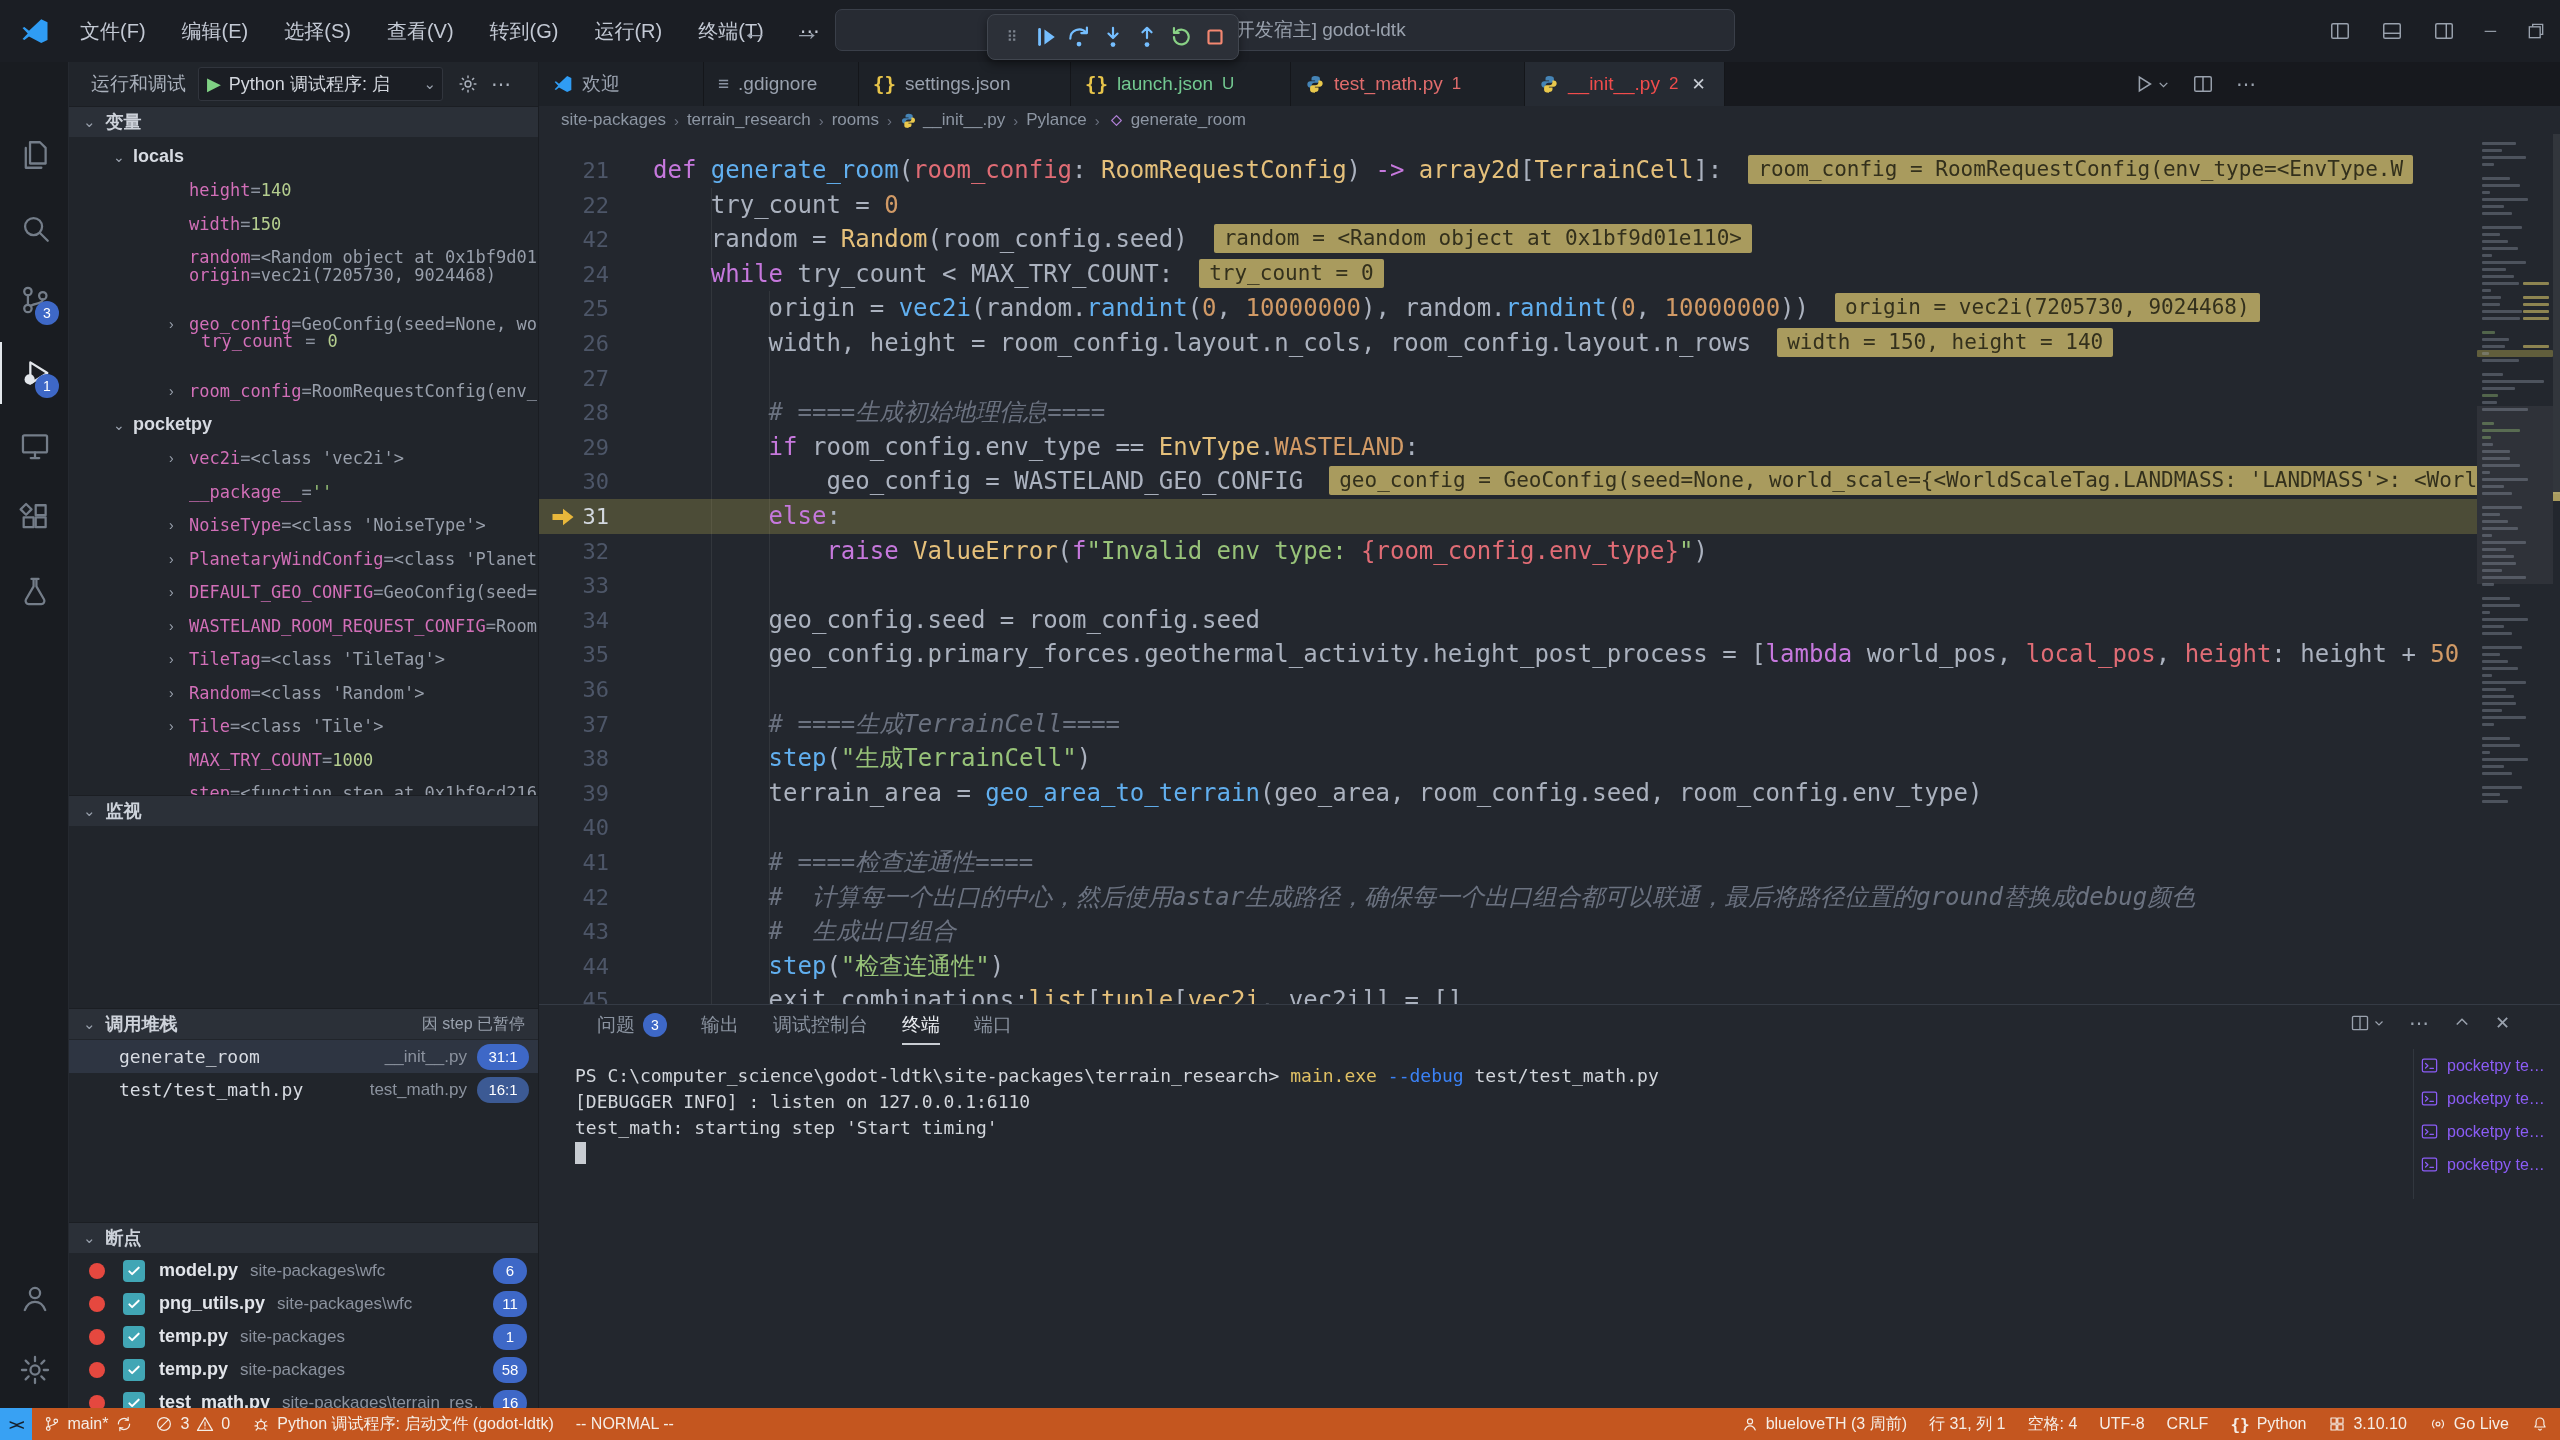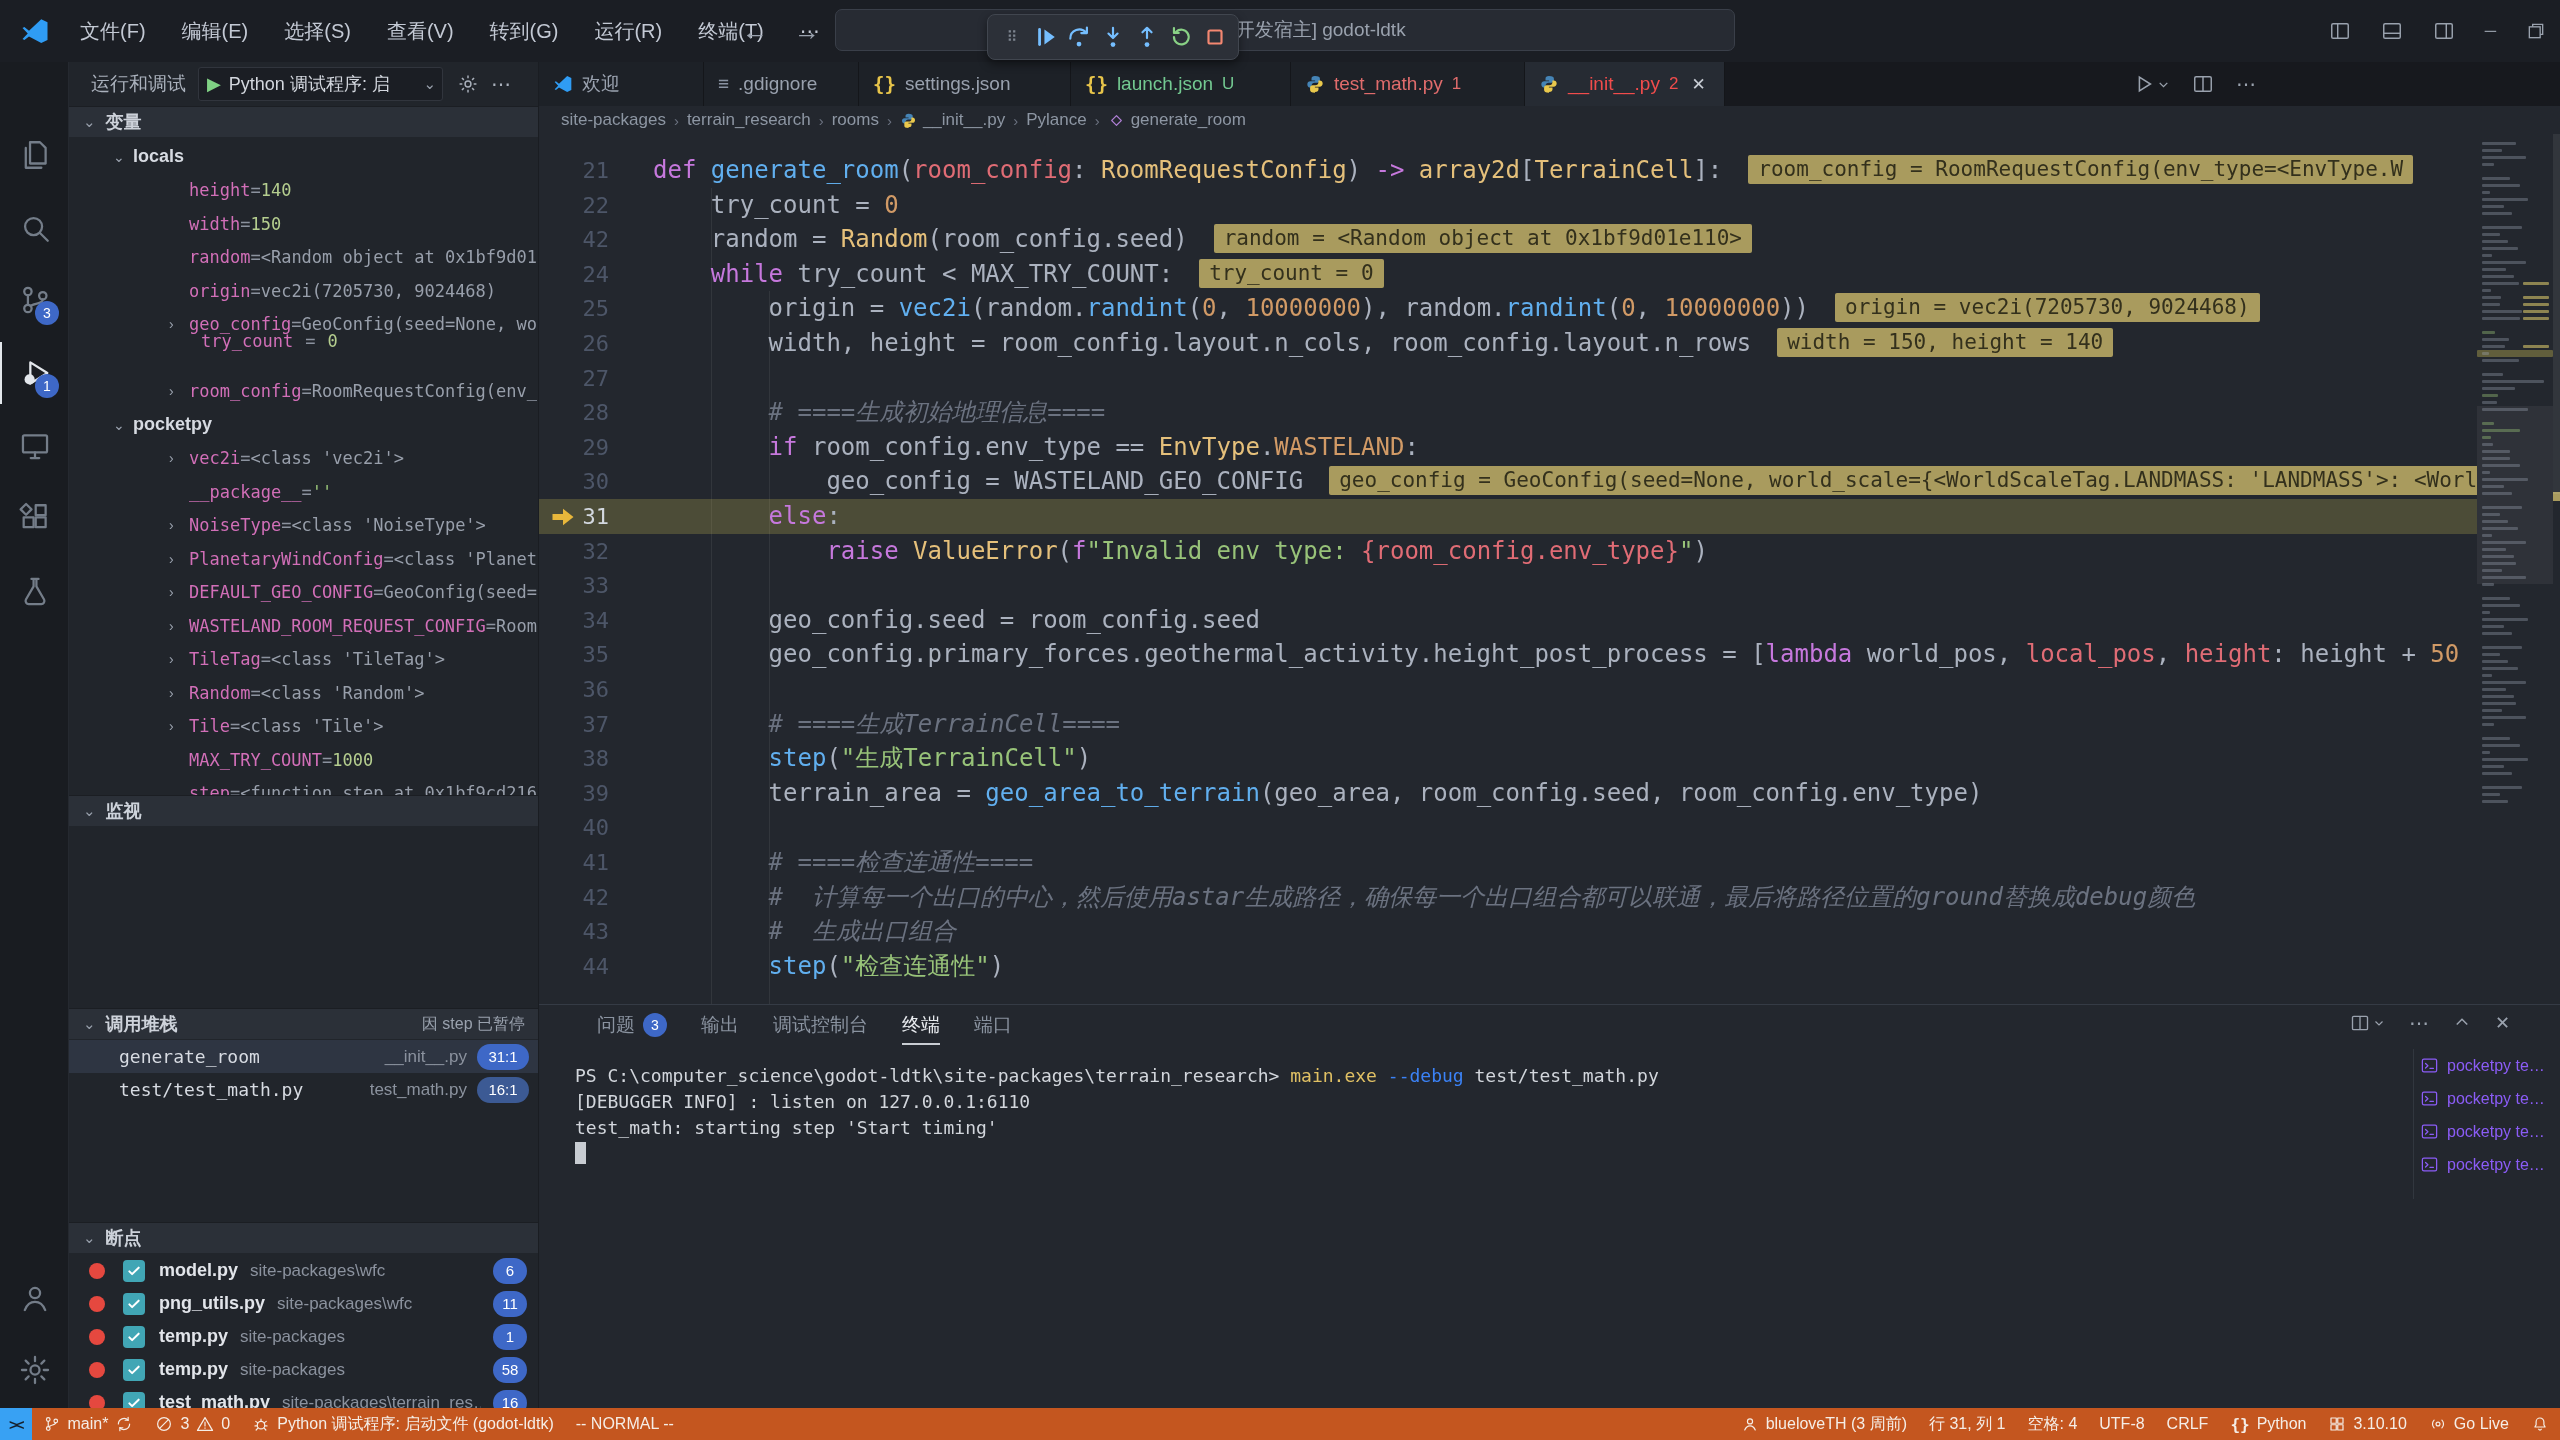--- a/index.html
+++ b/index.html
@@ -322,21 +322,21 @@
           <span class="vname">width</span>
           <span class="veq"> = </span>
           <span class="vnum">150</span>
         </div>
         <div class="var-row" style="top: 178.5px; padding-left: 100px;">
           <span class="tchev"></span>
           <span class="vname">random</span>
           <span class="veq"> = </span>
           <span class="vobj">&lt;Random object at 0x1bf9d01e…</span>
         </div>
-        <div class="var-row" style="top: 212px; padding-left: 100px; align-items: center;">
+        <div class="var-row" style="top: 196px; padding-left: 100px; align-items: center;">
           <span class="tchev"></span>
           <span class="vname">origin</span>
           <span class="veq"> = </span>
           <span class="vobj">vec2i(7205730, 9024468)</span>
         </div>
         <div class="var-row" style="top: 245.5px; padding-left: 100px;">
           <span class="tchev">›</span>
           <span class="vname">geo_config</span>
           <span class="veq"> = </span>
           <span class="vobj">GeoConfig(seed=None, wor…</span>
@@ -629,20 +629,21 @@
       <div class="code-row" style="top: 503.4px;"><span class="ln">35</span><span class="code-text"><span class="tok-p">        geo_config.primary_forces.geothermal_activity.height_post_process = [</span><span class="tok-kw">lambda</span><span class="tok-p"> world_pos, </span><span class="tok-pr">local_pos</span><span class="tok-p">, </span><span class="tok-pr">height</span><span class="tok-p">: height + </span><span class="tok-num">50</span></span></div>
       <div class="code-row" style="top: 538px;"><span class="ln">36</span></div>
       <div class="code-row" style="top: 572.6px;"><span class="ln">37</span><span class="code-text"><span class="tok-com">        # ====生成TerrainCell====</span></span></div>
       <div class="code-row" style="top: 607.2px;"><span class="ln">38</span><span class="code-text"><span class="tok-p">        </span><span class="tok-fn">step</span><span class="tok-p">(</span><span class="tok-str">"生成TerrainCell"</span><span class="tok-p">)</span></span></div>
       <div class="code-row" style="top: 641.8px;"><span class="ln">39</span><span class="code-text"><span class="tok-p">        terrain_area = </span><span class="tok-fn">geo_area_to_terrain</span><span class="tok-p">(geo_area, room_config.seed, room_config.env_type)</span></span></div>
       <div class="code-row" style="top: 676.4px;"><span class="ln">40</span><span class="code-text"></span></div>
       <div class="code-row" style="top: 711px;"><span class="ln">41</span><span class="code-text"><span class="tok-com">        # ====检查连通性====</span></span></div>
       <div class="code-row" style="top: 745.6px;"><span class="ln">42</span><span class="code-text"><span class="tok-com">        #  计算每一个出口的中心，然后使用astar生成路径，确保每一个出口组合都可以联通，最后将路径位置的ground替换成debug颜色</span></span></div>
       <div class="code-row" style="top: 780.2px;"><span class="ln">43</span><span class="code-text"><span class="tok-com">        #  生成出口组合</span></span></div>
       <div class="code-row" style="top: 814.8px;"><span class="ln">44</span><span class="code-text"><span class="tok-p">        </span><span class="tok-fn">step</span><span class="tok-p">(</span><span class="tok-str">"检查连通性"</span><span class="tok-p">)</span></span></div>
+      <div class="code-row" style="top: 849.4px;"><span class="ln">45</span><span class="code-text"><span class="tok-p">        exit_combinations:</span><span class="tok-cls">list</span><span class="tok-p">[</span><span class="tok-cls">tuple</span><span class="tok-p">[</span><span class="tok-cls">vec2i</span><span class="tok-p">, vec2i]] = []</span></span></div>
     </div>
   <div class="abs" id="minimap">
       <div style="position: absolute; left: 0px; top: 272px; width: 76px; height: 178px; background: rgba(255, 255, 255, 0.055);"></div>
       <div class="mm-bar" style="left: 5px; top: 8px; width: 34px; background: rgba(157, 165, 180, 0.35);"></div>
       <div class="mm-bar" style="left: 5px; top: 15px; width: 20px; background: rgba(157, 165, 180, 0.35);"></div>
       <div class="mm-bar" style="left: 5px; top: 22px; width: 44px; background: rgba(157, 165, 180, 0.35);"></div>
       <div class="mm-bar" style="left: 5px; top: 29px; width: 12px; background: rgba(157, 165, 180, 0.35);"></div>
       <div class="mm-bar" style="left: 5px; top: 43px; width: 28px; background: rgba(157, 165, 180, 0.35);"></div>
       <div class="mm-bar" style="left: 5px; top: 50px; width: 38px; background: rgba(157, 165, 180, 0.35);"></div>
       <div class="mm-bar" style="left: 5px; top: 57px; width: 8px; background: rgba(157, 165, 180, 0.35);"></div>

